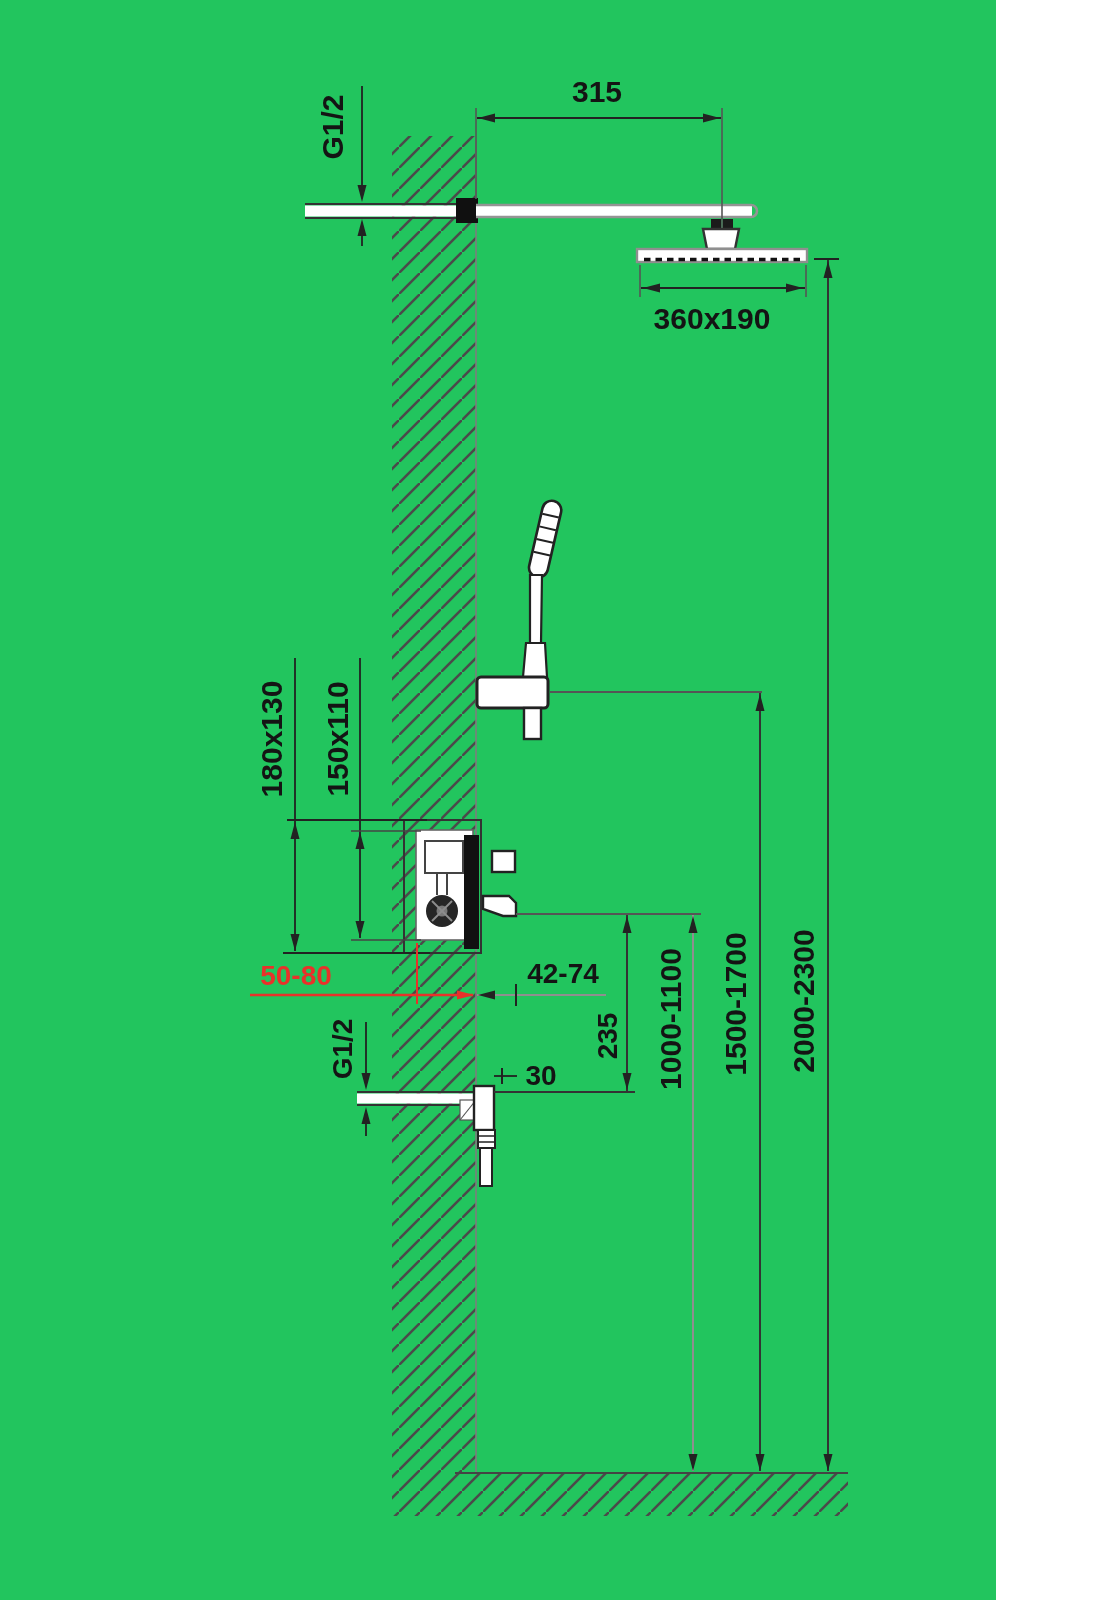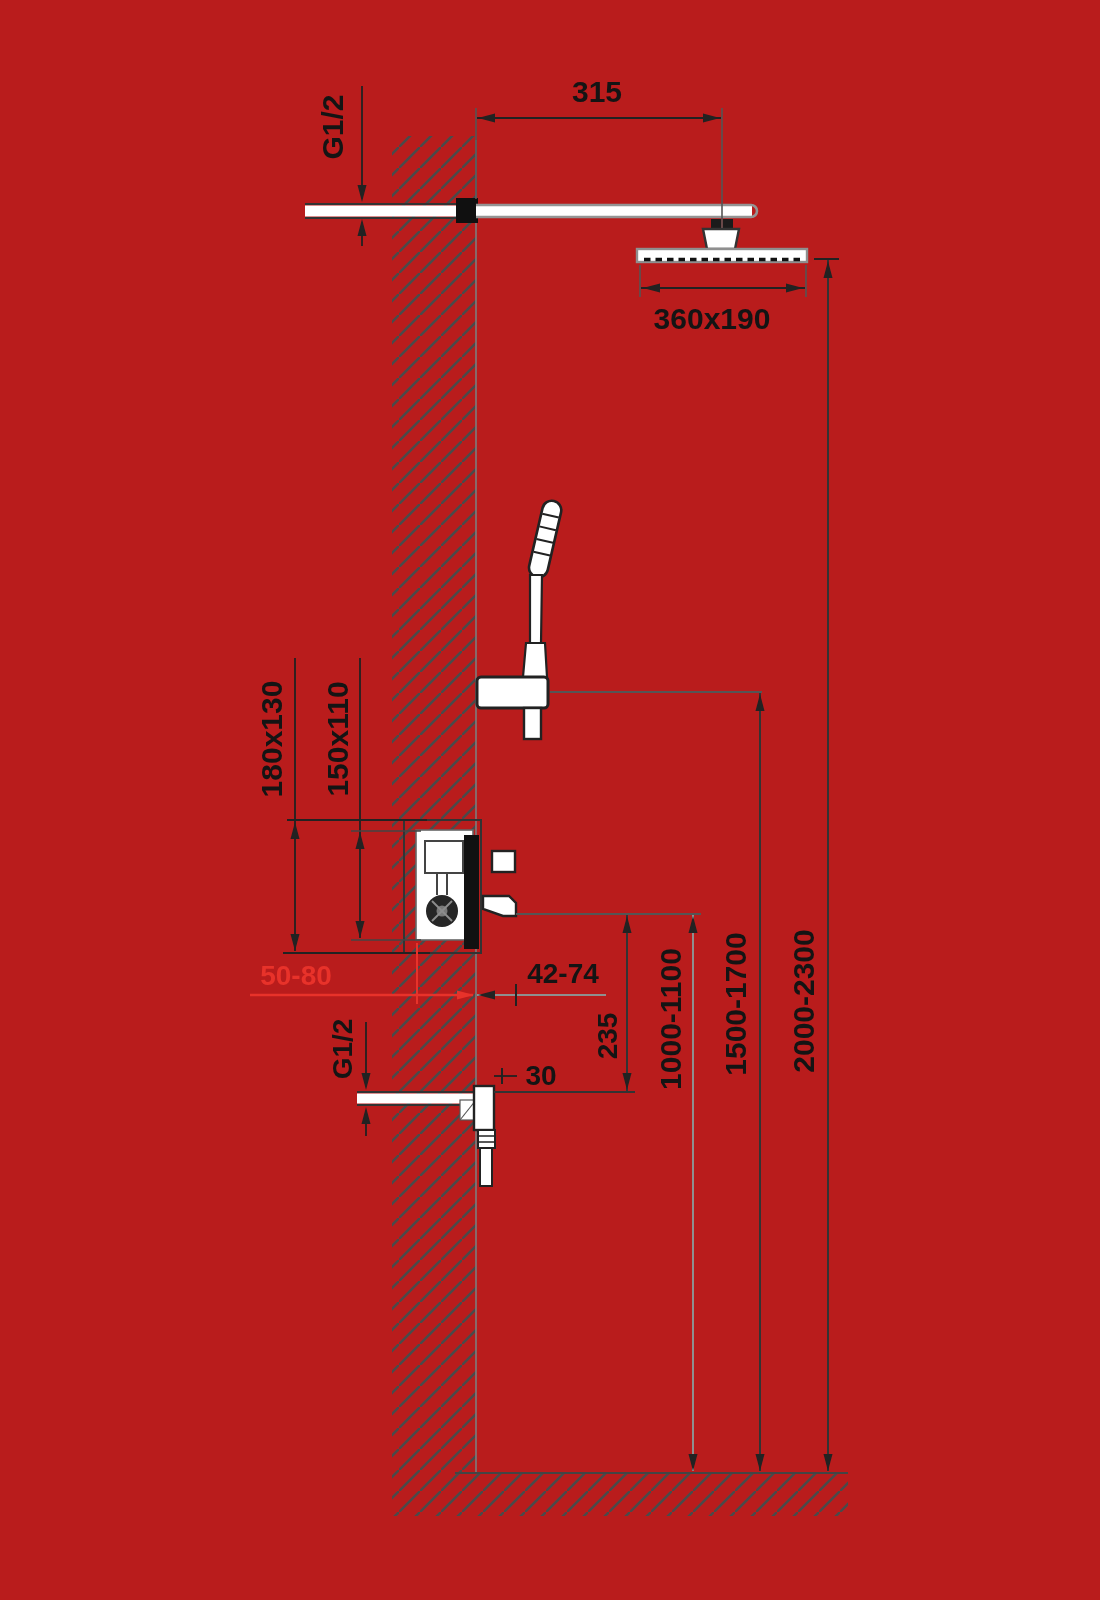--- a/index.html
+++ b/index.html
@@ -1,16 +1,16 @@
 <!DOCTYPE html>
 <html><head>
 <meta charset="utf-8">
 <style>
   html,body{margin:0;padding:0;background:#ffffff;}
-  .page{position:relative;width:1100px;height:1600px;background:#b91c1c;overflow:hidden;}
+  .page{position:relative;width:996px;height:1600px;background:#22c55e;overflow:hidden;}
   .dim{font:bold 30px "Liberation Sans", sans-serif;fill:#141414;}
   .dim.small{font-size:28px;}
   .dim.red{fill:#e8322a;}
   svg{display:block;}
 </style>
 </head>
 <body>
 
 <div class="page">
 <svg width="1100" height="1600" viewBox="0 0 1100 1600">

